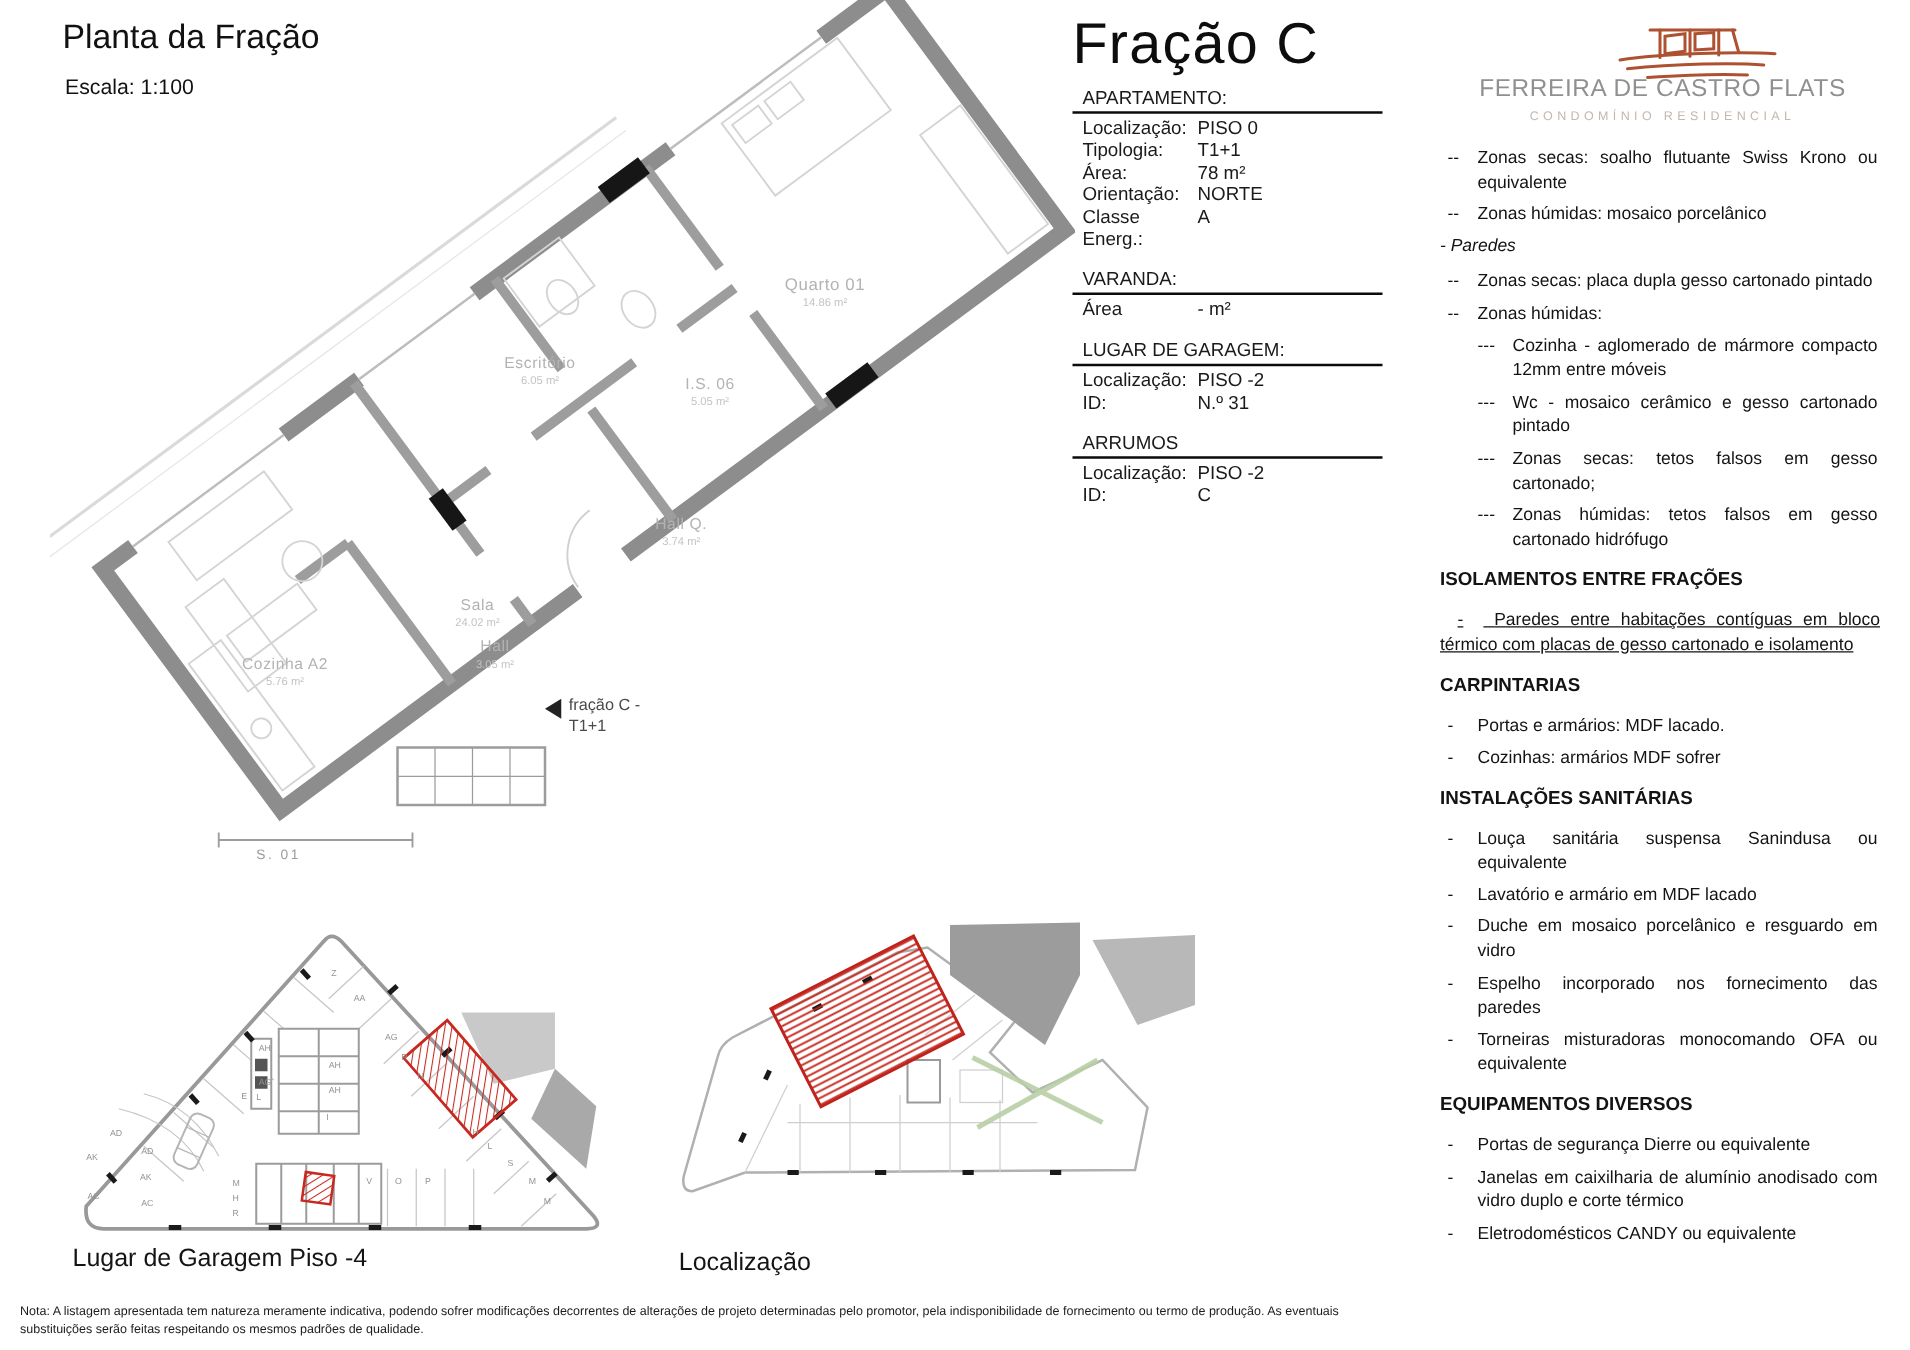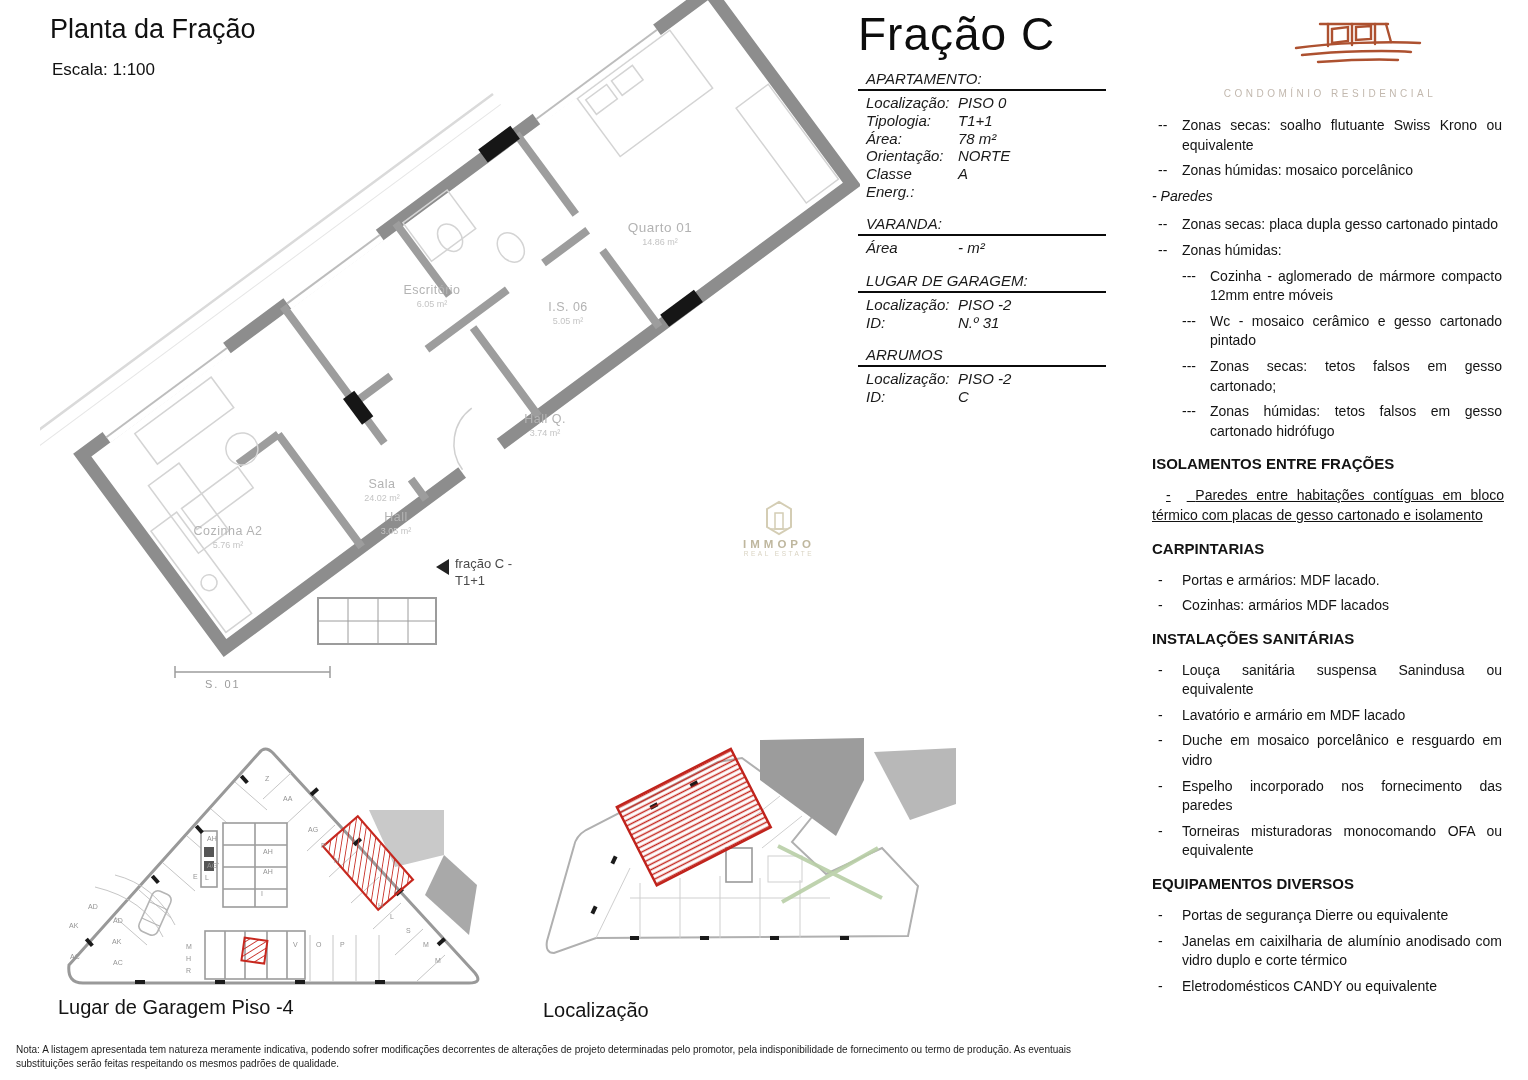--- a/index.html
+++ b/index.html
@@ -21,21 +21,21 @@
   .ftxt{font-size:13px;color:#4a4a4a;line-height:1.3;}
 
   
   .watermark{left:712px;top:500px;width:134px;text-align:center;opacity:.85;}
   .wm-name{font-size:11.5px;font-weight:bold;letter-spacing:4px;color:#b4ab8e;margin-top:2px;}
   .wm-sub{font-size:6.5px;letter-spacing:2.5px;color:#d3ccb8;}
 
   
   .fpanel{left:858px;top:10px;width:248px;}
   .ftitle{font-size:46px;line-height:1.05;color:#0d0d0d;margin-bottom:12px;letter-spacing:1px;}
-  .fsection{margin-bottom:15px;font-style:italic;}
+  .fsection{margin-bottom:15px;}
   .fheading{font-size:15px;padding-left:8px;padding-bottom:2px;border-bottom:2.5px solid #0b0b0b;margin-bottom:3px;}
   .frow{display:flex;font-size:15px;line-height:1.18;padding-left:8px;}
   .flabel{flex:0 0 92px;}
   .fvalue{flex:1;}
 
   
   .brand-name{left:1150px;top:60px;width:360px;text-align:center;font-size:19.5px;color:#909090;letter-spacing:.5px;}
   .brand-sub{left:1150px;top:88px;width:360px;text-align:center;font-size:10px;color:#c2b8ae;letter-spacing:3.5px;}
 
   
@@ -166,29 +166,20 @@
 
   <div class="abs frac-arrow">
     <span class="tri"></span>
     <span class="ftxt">
       <span style="display:block">fração C -</span>
       <span style="display:block">T1+1</span>
     </span>
   </div>
   <div class="abs s01">S. 01</div>
 
-  <div class="abs watermark">
-    <svg width="34" height="36" viewBox="0 0 34 36" style="display:block;margin:0 auto">
-      <path d="M5 9 L17 2 L29 9 V27 L17 34 L5 27 Z" fill="none" stroke="#cdc5a8" stroke-width="2"></path>
-      <rect x="13" y="13" width="8" height="16" fill="none" stroke="#cdc5a8" stroke-width="1.5"></rect>
-      <line x1="9" y1="29" x2="25" y2="29" stroke="#cdc5a8" stroke-width="1.5"></line>
-    </svg>
-    <div class="wm-name">IMMOPO</div>
-    <div class="wm-sub">REAL ESTATE</div>
-  </div>
 
   <div class="abs fpanel">
     <div class="ftitle">Fração C</div>
 
     <div class="fsection">
       <div class="fheading">APARTAMENTO:</div>
       <div>
 
       <div class="frow">
             <span class="flabel">Localização:</span>
@@ -262,20 +253,21 @@
         <path d="M84 12 V 33"></path>
         <path d="M107 12 V 32"></path>
         <path d="M118 12 L 123 30"></path>
       <path d="M64 17 L 80 15 L 80 29 L 64 31 Z"></path>
       <path d="M88 15 L 103 14 L 103 27 L 88 28 Z"></path>
       <path d="M28 36 C 62 31 122 29 152 31"></path>
       <path d="M34 43 C 72 39 120 38 143 40"></path>
       <path d="M50 50 C 80 48 112 47 130 48"></path>
     </g>
   </svg>
+  <div class="abs brand-name">FERREIRA DE CASTRO FLATS</div>
   <div class="abs brand-sub">CONDOMÍNIO RESIDENCIAL</div>
 
   <div class="abs specs">
 
       <div class="line b2">
         <span class="bullet">--</span>
         <span class="ltext">Zonas secas: soalho flutuante Swiss Krono ou equivalente</span>
       </div>
       <div class="line b2">
         <span class="bullet">--</span>
@@ -320,21 +312,21 @@
       <div class="line head gap">
         
         <span class="ltext">CARPINTARIAS</span>
       </div>
       <div class="line li">
         <span class="bullet">-</span>
         <span class="ltext">Portas e armários: MDF lacado.</span>
       </div>
       <div class="line li">
         <span class="bullet">-</span>
-        <span class="ltext">Cozinhas: armários MDF lacados</span>
+        <span class="ltext">Cozinhas: armários MDF sofrer</span>
       </div>
       <div class="line head">
         
         <span class="ltext">INSTALAÇÕES SANITÁRIAS</span>
       </div>
       <div class="line li">
         <span class="bullet">-</span>
         <span class="ltext">Louça sanitária suspensa Sanindusa ou equivalente</span>
       </div>
       <div class="line li">

